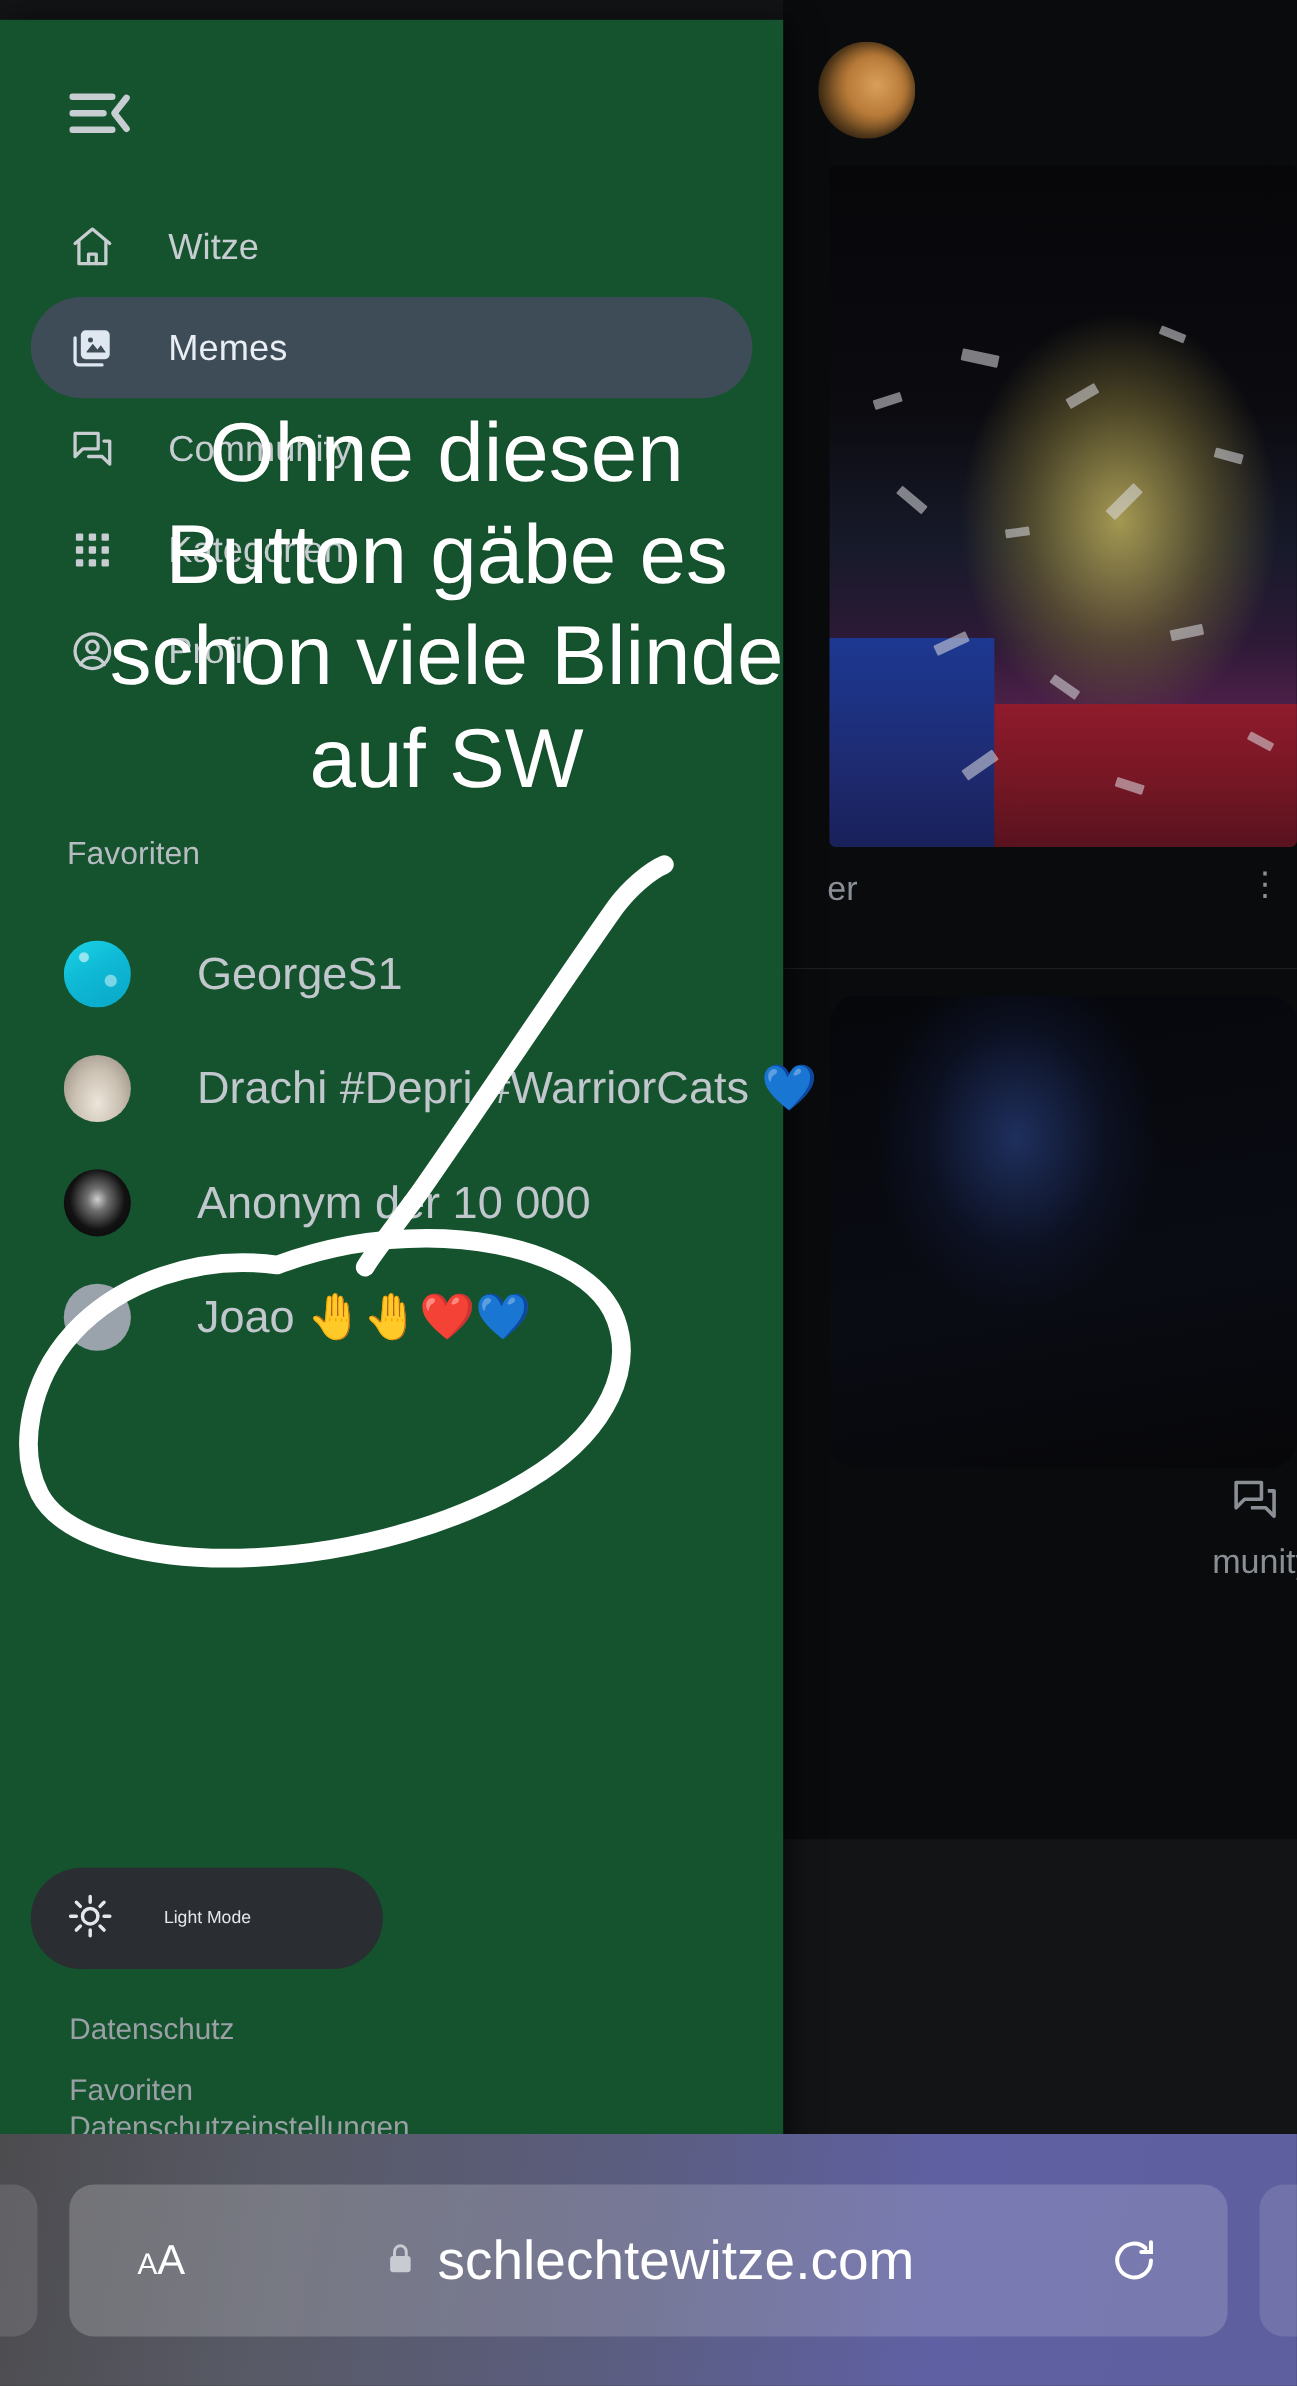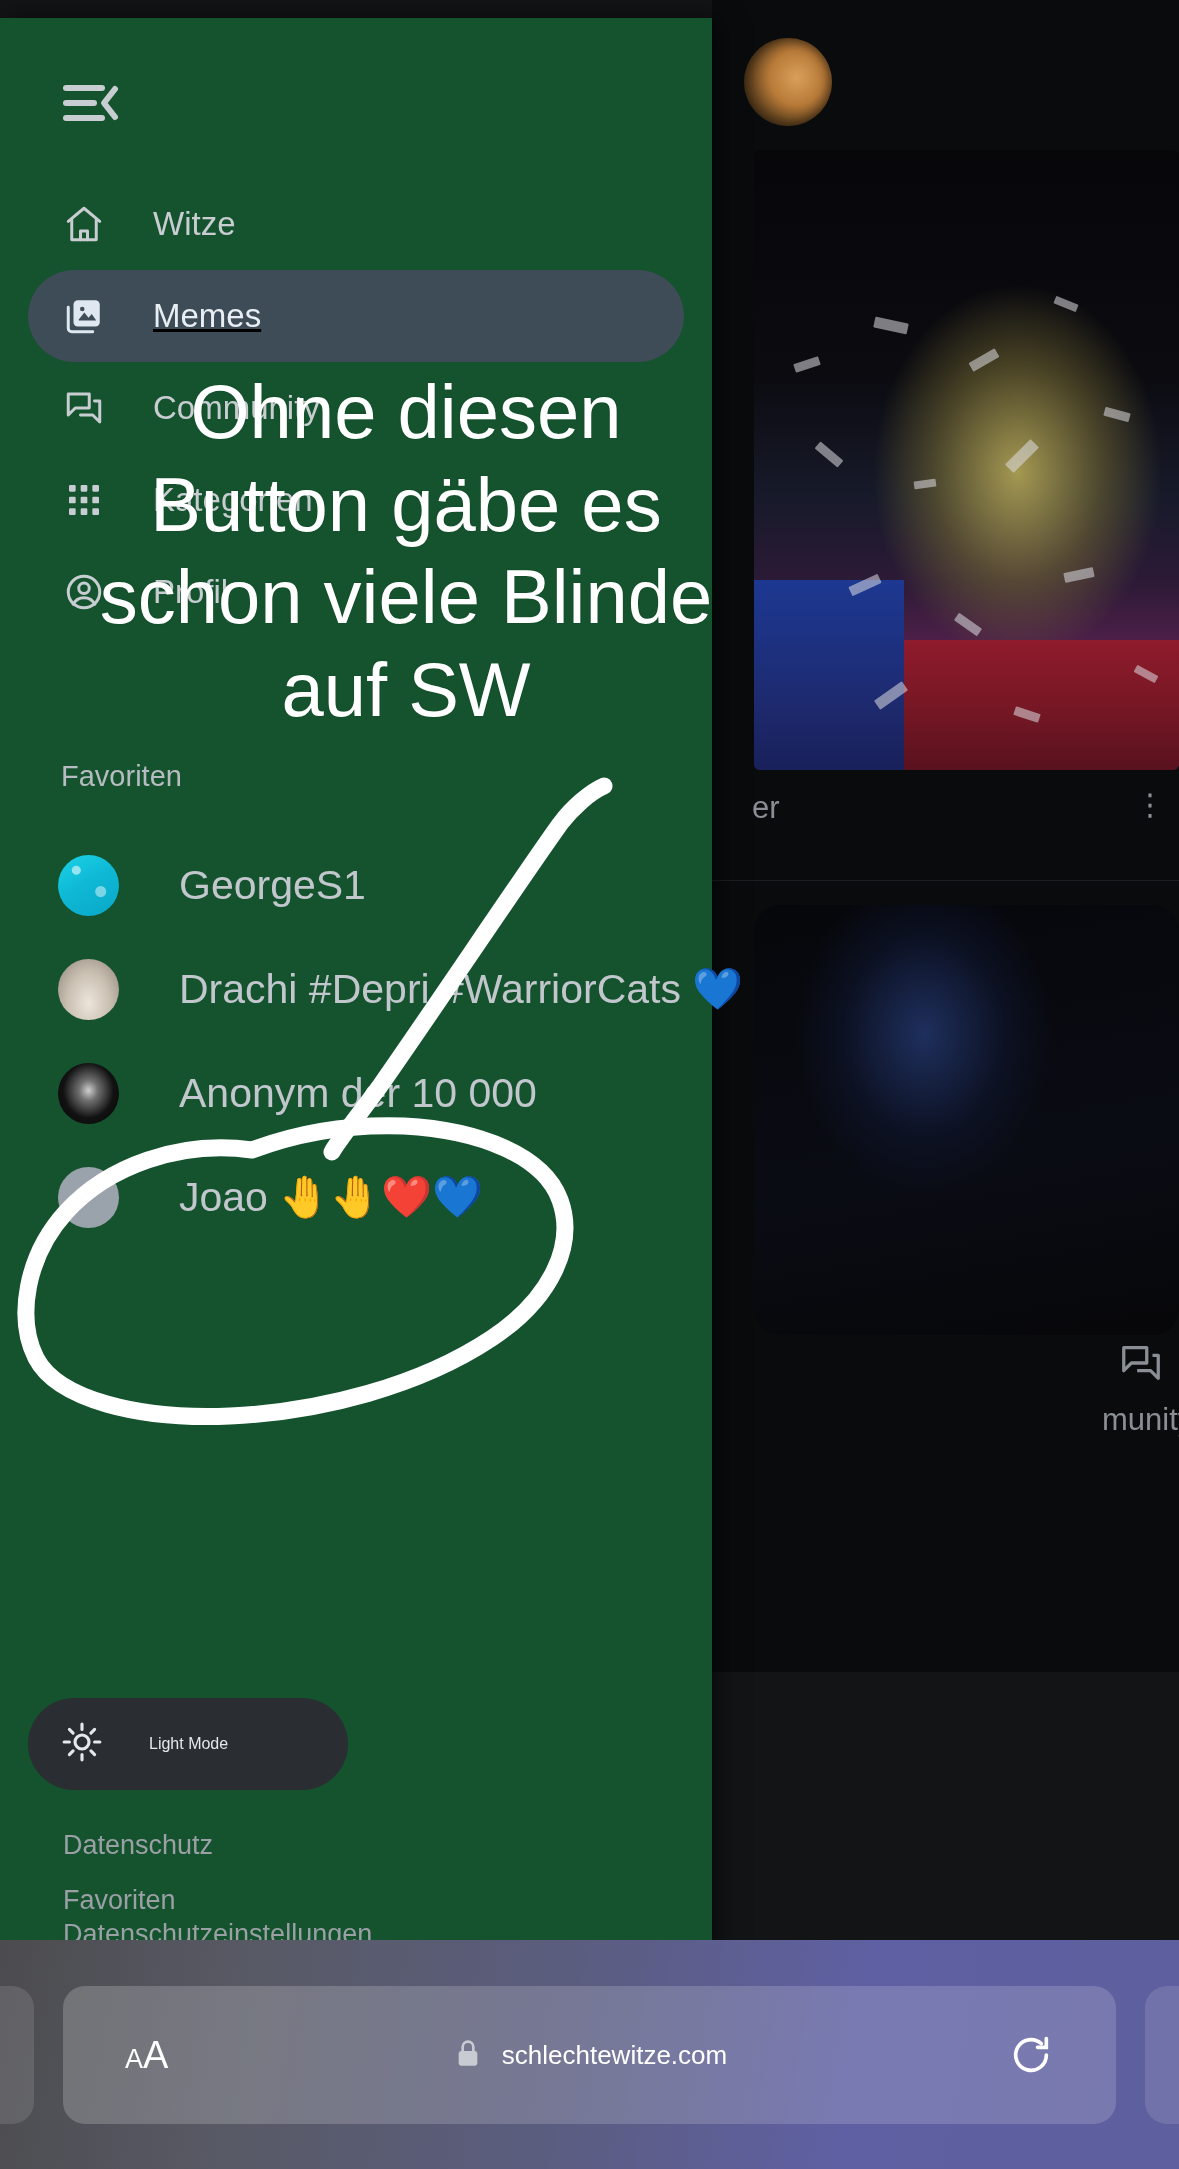--- a/index.html
+++ b/index.html
@@ -137,21 +137,21 @@
   }
   .nav-item {
     position: relative;
     display: flex;
     align-items: center;
     height: 92px;
     margin: 0 28px;
     padding-left: 33px;
     border-radius: 46px;
   }
-  .nav-item.active { background: #3d4c57; text-decoration: underline; }
+  .nav-item.active { background: #3d4c57; }
   .nav-item .nav-icon {
     width: 46px; height: 46px;
     flex: 0 0 46px;
     display: flex; align-items: center; justify-content: center;
   }
   .nav-item .nav-label {
     margin-left: 46px;
     font-size: 33px;
     color: #c8cdd2;
     white-space: nowrap;
@@ -297,21 +297,21 @@
   #aa-button .big { font-size: 38px; }
   #url-center {
     position: absolute;
     left: 0; right: 0;
     display: flex;
     align-items: center;
     justify-content: center;
     gap: 18px;
   }
   #url-text {
-    font-size: 26px;
+    font-size: 50px;
     color: #ffffff;
     text-align: right;
   }
   #reload-button {
     position: absolute;
     right: 62px;
     width: 46px; height: 46px;
   }
 
   #home-indicator {

